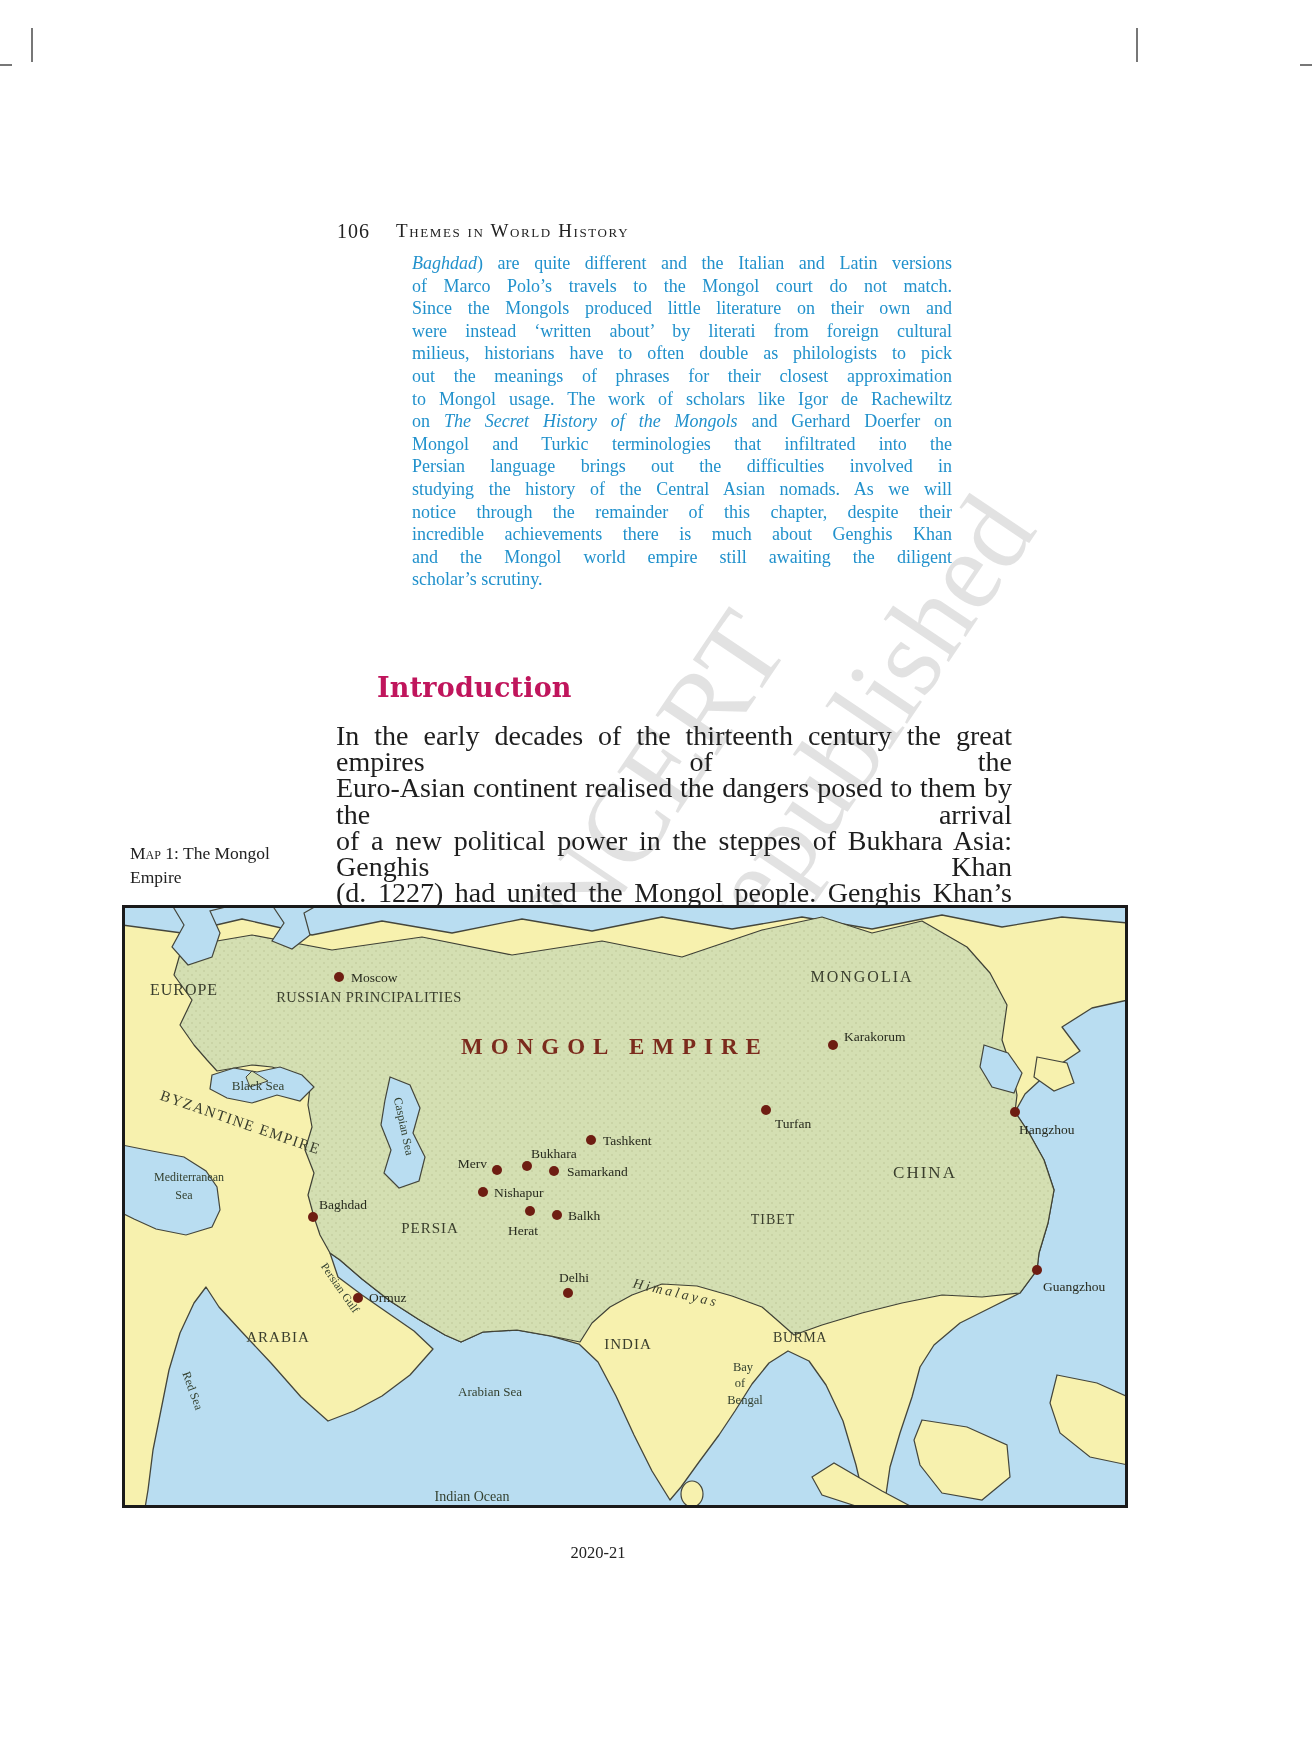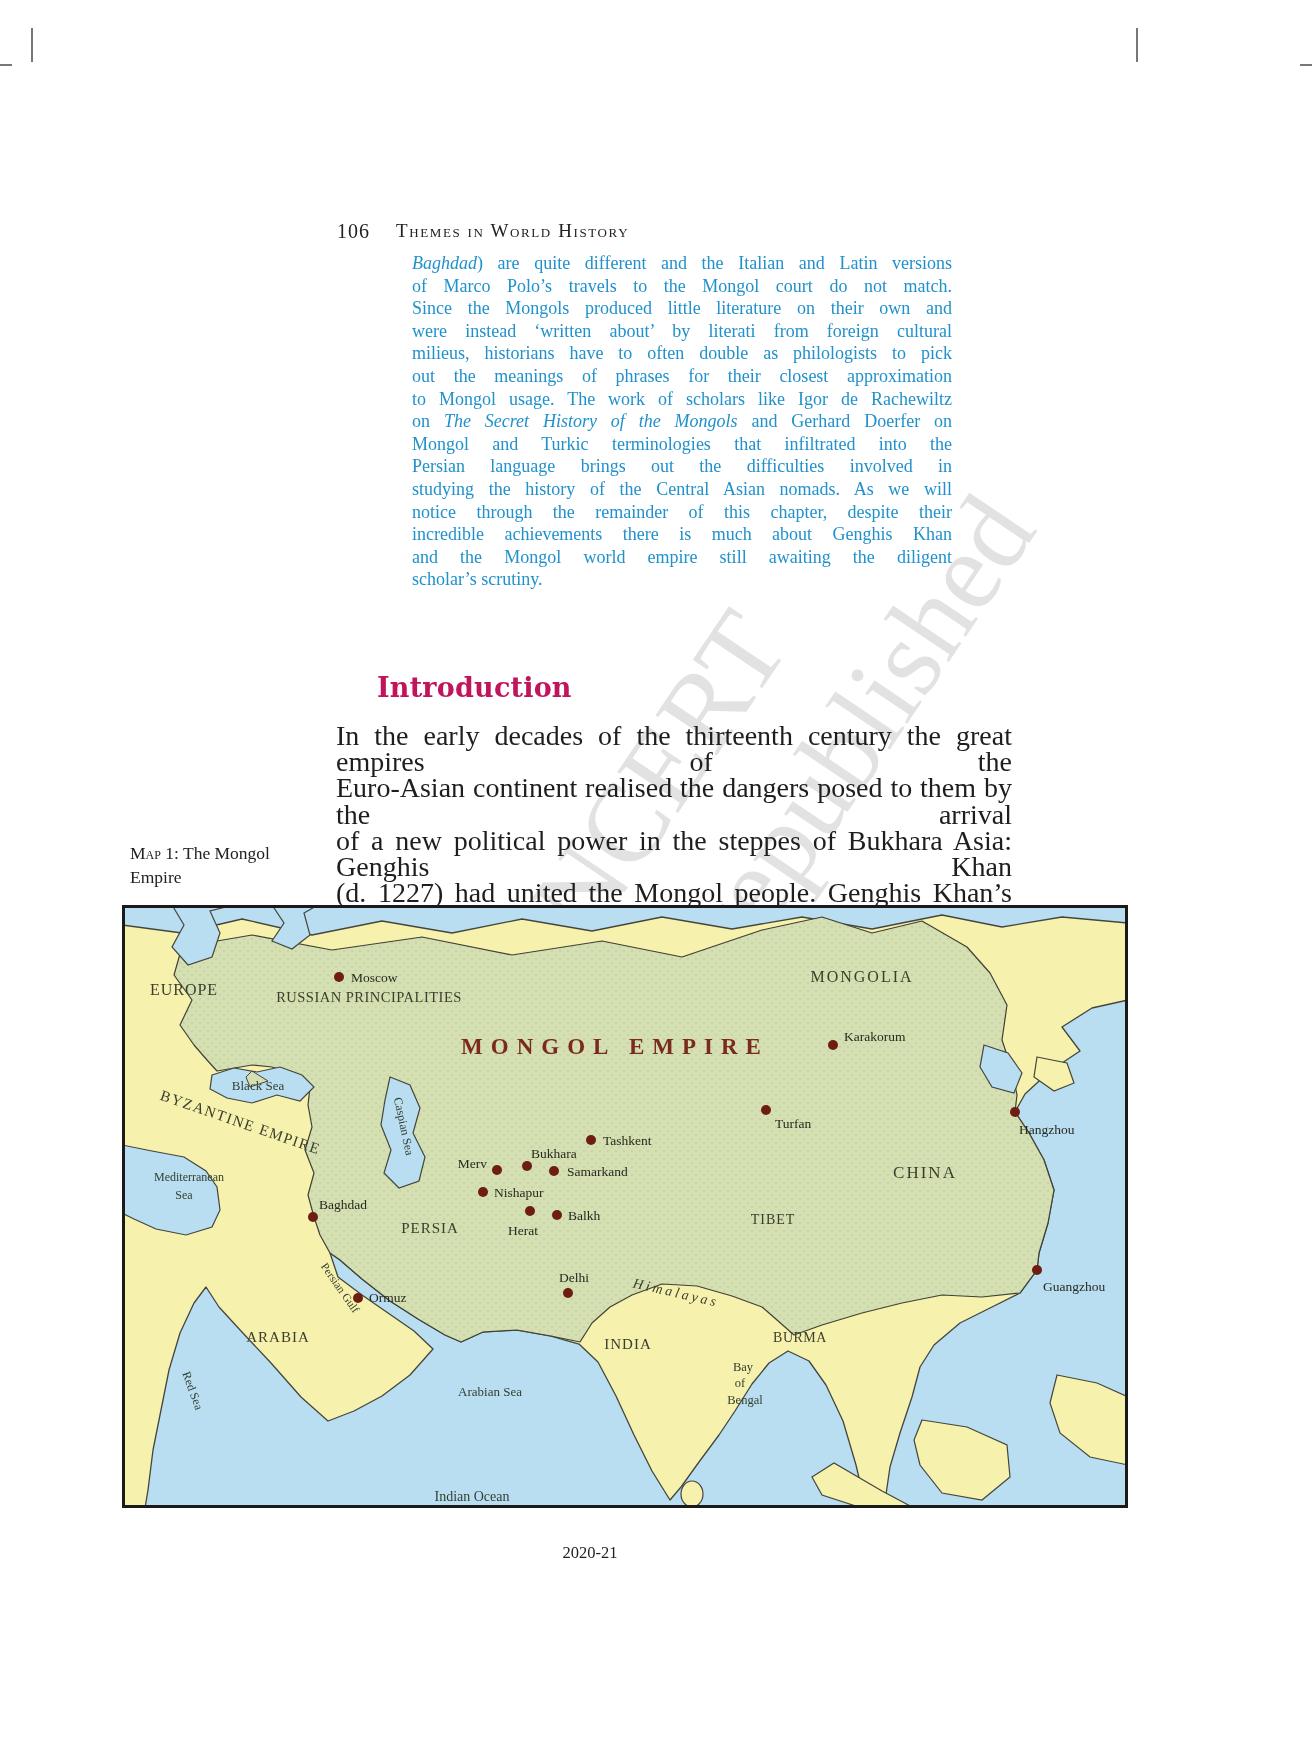--- a/index.html
+++ b/index.html
@@ -20,21 +20,21 @@
   .heading{position:absolute;left:336px;top:672px;font-family:"DejaVu Serif",serif;
            font-weight:bold;font-size:27px;color:#c0155c;letter-spacing:0.2px;margin-left:41px;}
 
   .caption{position:absolute;left:130px;top:824px;width:180px;font-size:17.5px;line-height:24px;color:#222;margin-top:17px;}
   .caption .sc{font-variant:small-caps;}
 
   .mapwrap{position:absolute;left:122px;top:905px;width:1006px;height:603px;}
   .mapwrap svg{display:block;}
   .mapwrap text{font-family:"Liberation Serif",serif;}
 
-  .footer{position:absolute;left:0;top:1543px;width:1180px;text-align:center;font-size:16.5px;color:#222;}
+  .footer{position:absolute;left:0;top:1543px;width:1180px;text-align:center;font-size:16.5px;color:#222;padding-left:8px;}
 
   .watermark{position:absolute;left:110px;top:430px;width:1150px;height:860px;
              transform:rotate(-56deg);display:flex;flex-direction:column;align-items:center;justify-content:center;
              font-family:"Liberation Serif",serif;font-size:112px;line-height:1.25;
              color:rgba(125,125,125,0.22);pointer-events:none;white-space:nowrap;}
 </style>
 </head>
 <body>
 
 <div class="page">

